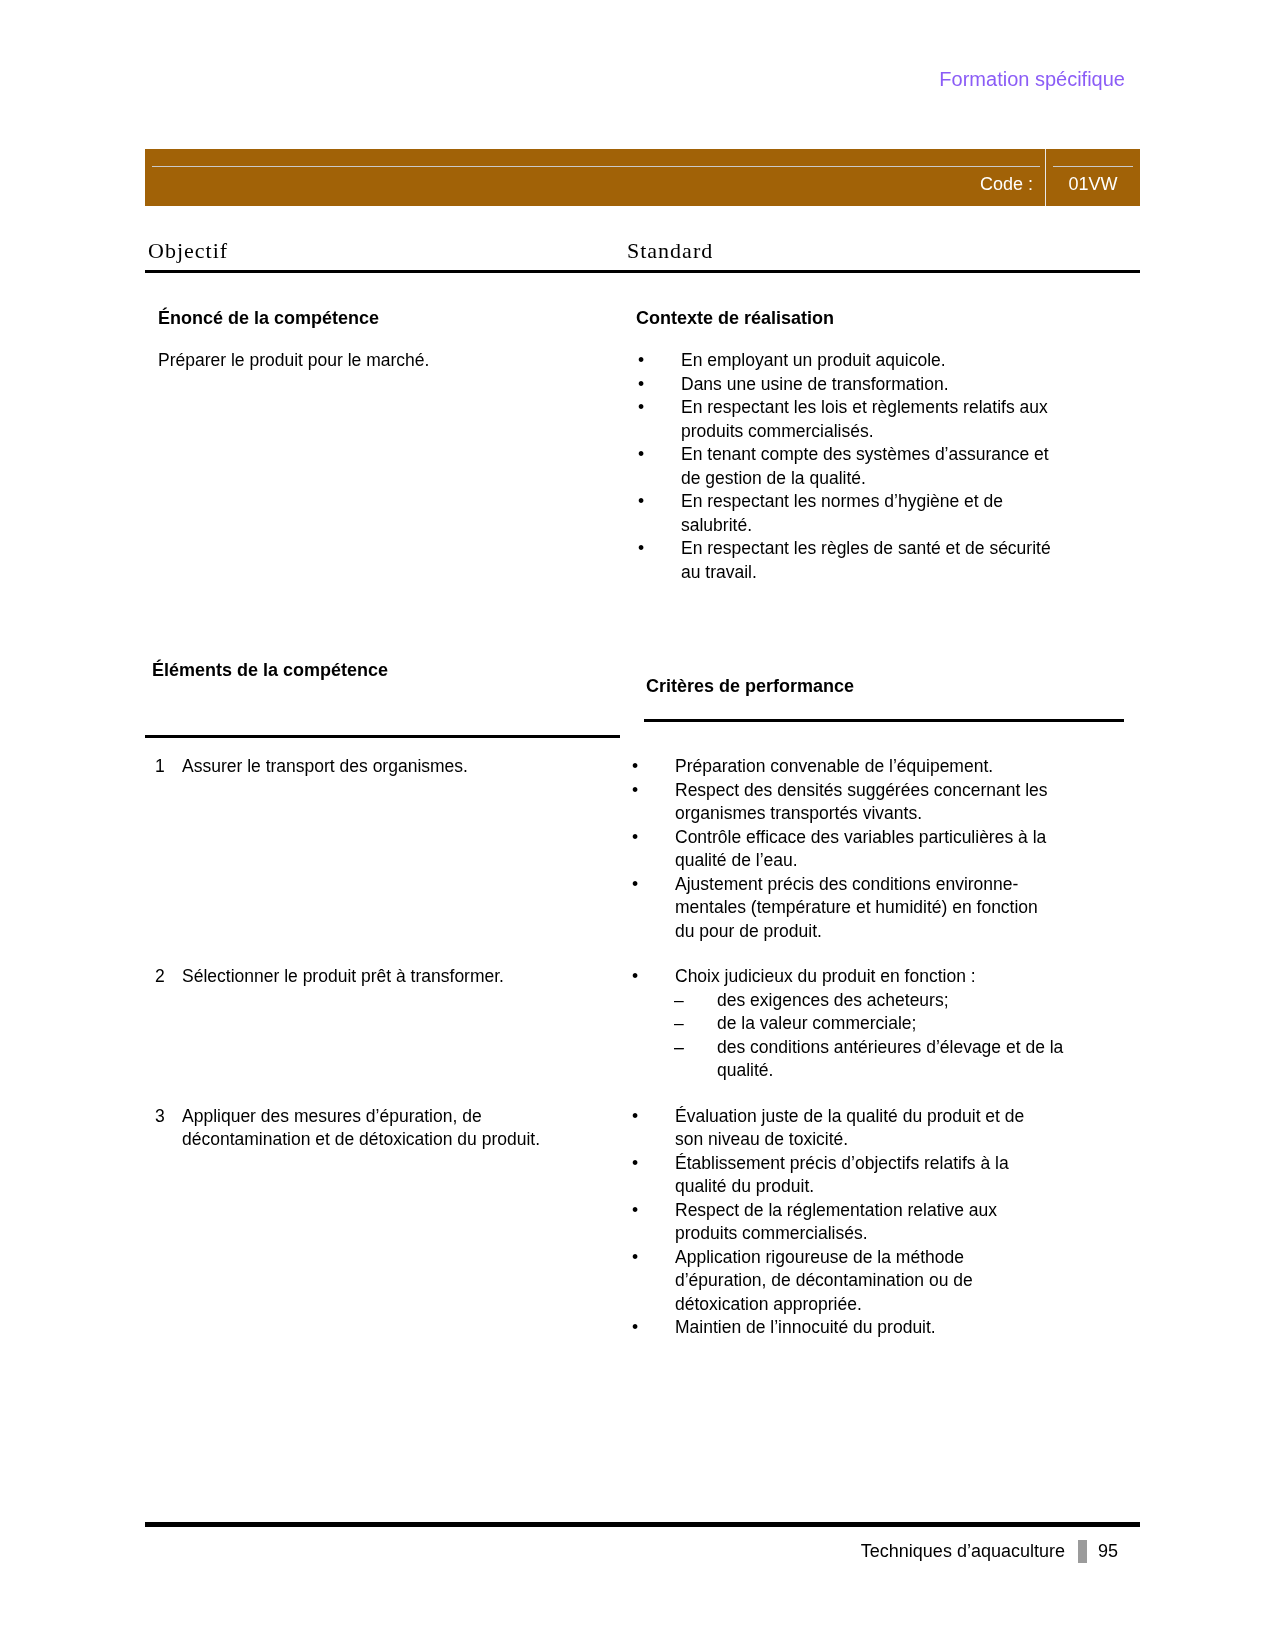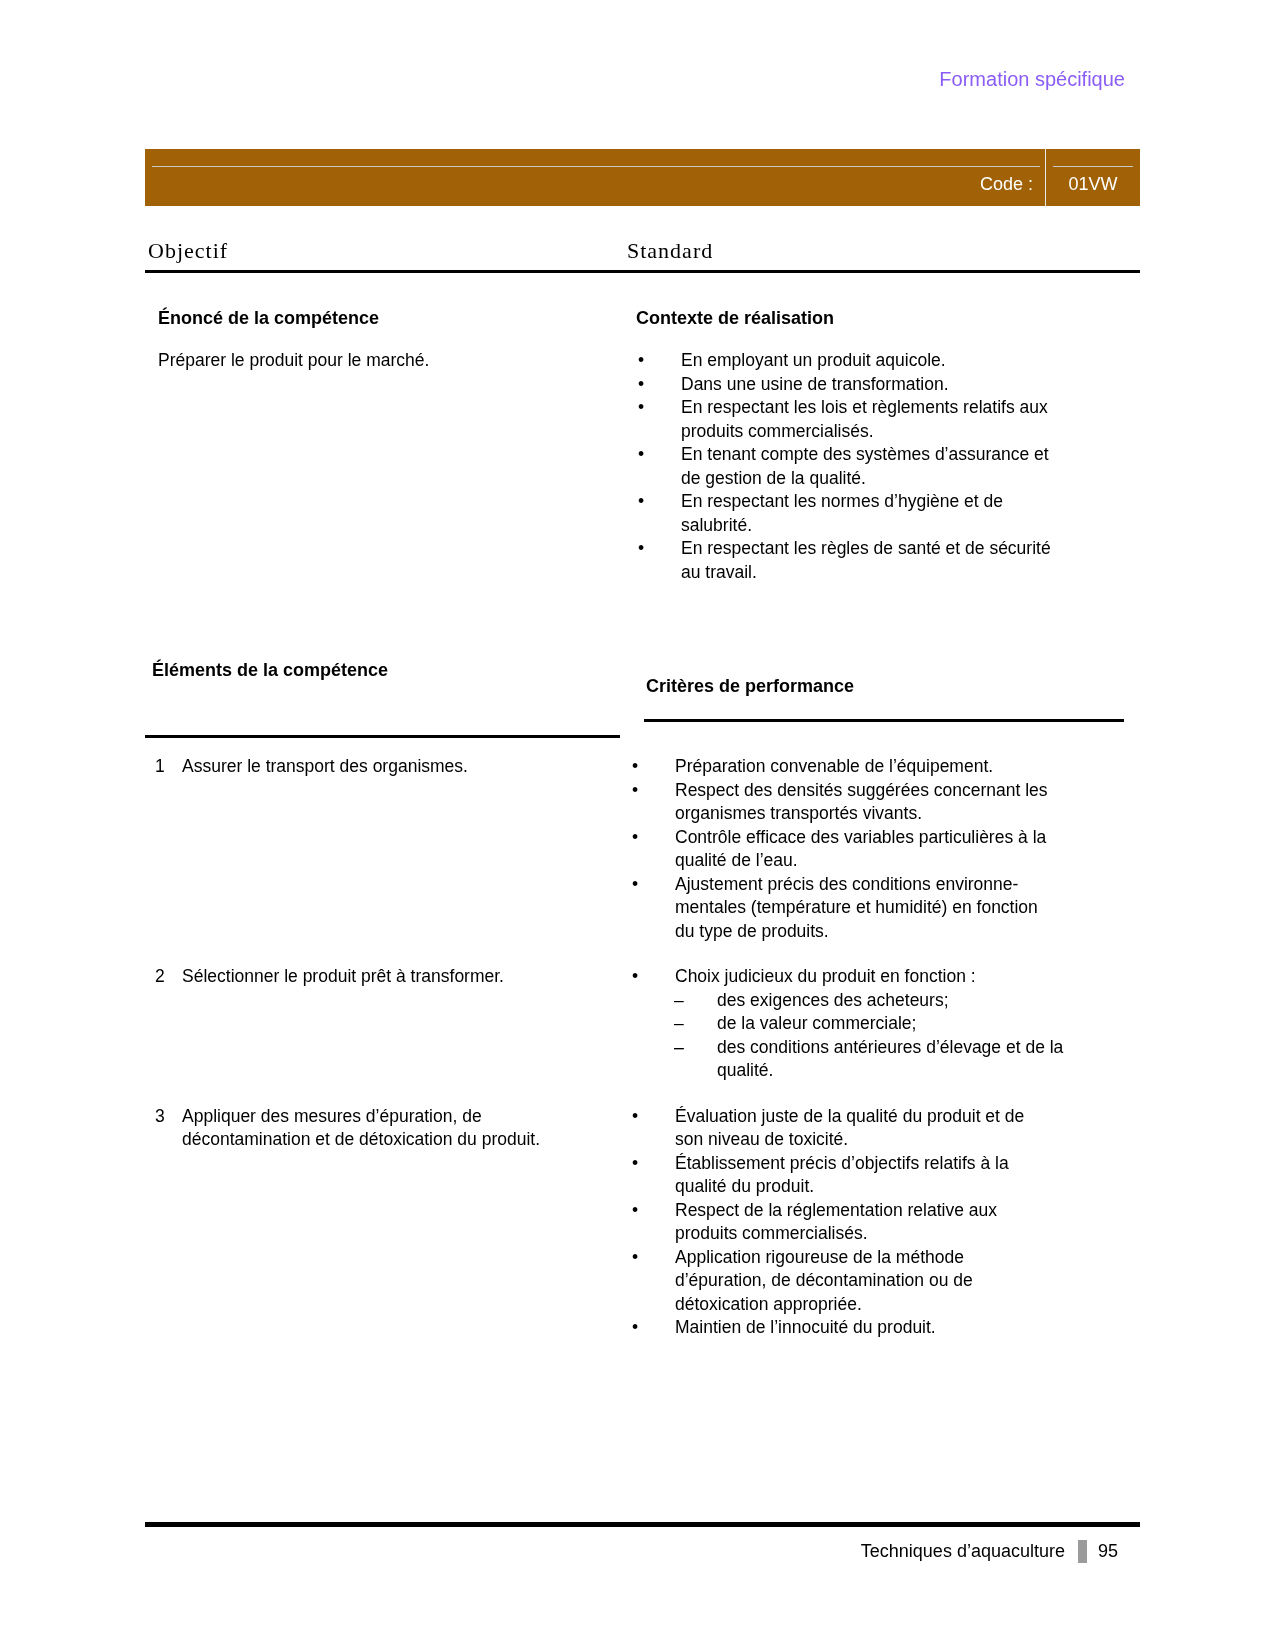--- a/index.html
+++ b/index.html
@@ -150,21 +150,21 @@
             </div>
           <div class="crit">
               <span class="marker">•</span>
               <span class="crit-text">Contrôle efficace des variables particulières à la
 qualité de l’eau.</span>
             </div>
           <div class="crit">
               <span class="marker">•</span>
               <span class="crit-text">Ajustement précis des conditions environne-
 mentales (température et humidité) en fonction
-du type de produits.</span>
+du pour de produit.</span>
             </div>
         </div>
       </div>
 
       <div class="grid item">
         <div class="item-left">
           <span class="item-num">2</span>
           <span class="item-text">Sélectionner le produit prêt à transformer.</span>
         </div>
         <div></div>

